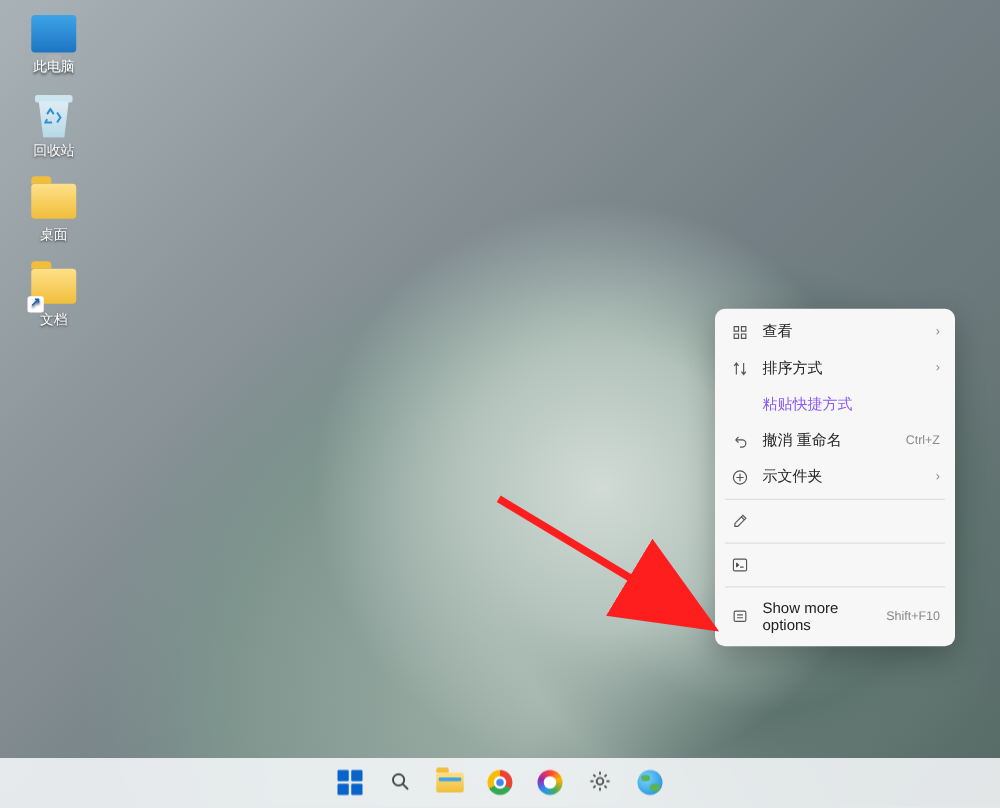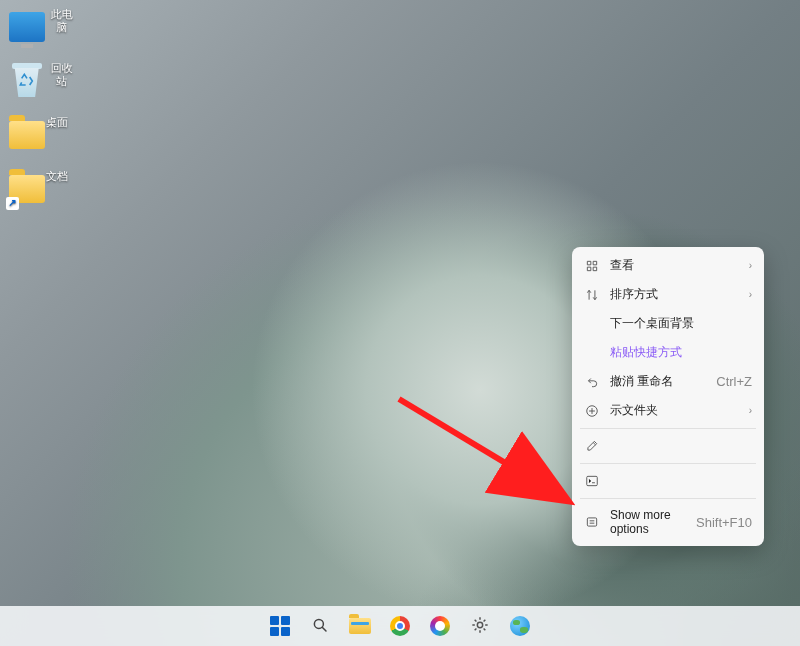--- a/index.html
+++ b/index.html
@@ -31,22 +31,22 @@
     position: absolute;
     top: 8px;
     left: 8px;
     width: 70px;
     display: flex;
     flex-direction: column;
     gap: 14px;
   }
   .desktop-icon {
     display: flex;
-    flex-direction: row;
-    align-items: flex-start;
+    flex-direction: column;
+    align-items: center;
     cursor: default;
     color: #fff;
     text-shadow: 0 1px 2px rgba(0,0,0,.7);
     font-size: 11px;
     text-align: center;
     width: 70px;
   }
   .desktop-icon .glyph {
     width: 38px;
     height: 38px;
@@ -154,21 +154,21 @@
   .menu-item .mi-icon {
     width: 16px;
     height: 16px;
     display: flex;
     align-items: center;
     justify-content: center;
     color: #555;
     flex-shrink: 0;
   }
   .menu-item .mi-label { flex: 1; }
-  .menu-item .mi-shortcut { color: #888; font-size: 13px; }
+  .menu-item .mi-shortcut { color: #888; font-size: 10px; }
   .menu-item .mi-chevron { color: #888; font-size: 10px; }
   .menu-sep { height: 1px; background: #e0e0e0; margin: 3px 4px; }
 
   
   .red-arrow {
     position: absolute;
     left: 395px;
     top: 395px;
     width: 180px;
     height: 120px;
@@ -323,24 +323,20 @@
   <div class="menu-item">
     <span class="mi-icon">
       <svg viewBox="0 0 24 24" width="14" height="14">
           <path fill="none" stroke="currentColor" stroke-width="1.6" d="M7 4v16M4 8l3-4 3 4M17 20V4M14 16l3 4 3-4"></path>
         </svg>
     </span>
     <span class="mi-label">排序方式</span>
     <span class="mi-chevron">›</span>
   </div>
 
-  <div class="menu-item">
-    <span class="mi-icon"></span>
-    <span class="mi-label">下一个桌面背景</span>
-  </div>
 
   <div class="menu-item disabled">
     <span class="mi-icon"></span>
     <span class="mi-label">粘贴快捷方式</span>
   </div>
 
   <div class="menu-item">
     <span class="mi-icon">
       <svg viewBox="0 0 24 24" width="14" height="14">
           <path fill="none" stroke="currentColor" stroke-width="1.6" d="M6 10h9a5 5 0 1 1 0 10h-3M6 10l4-4M6 10l4 4"></path>

